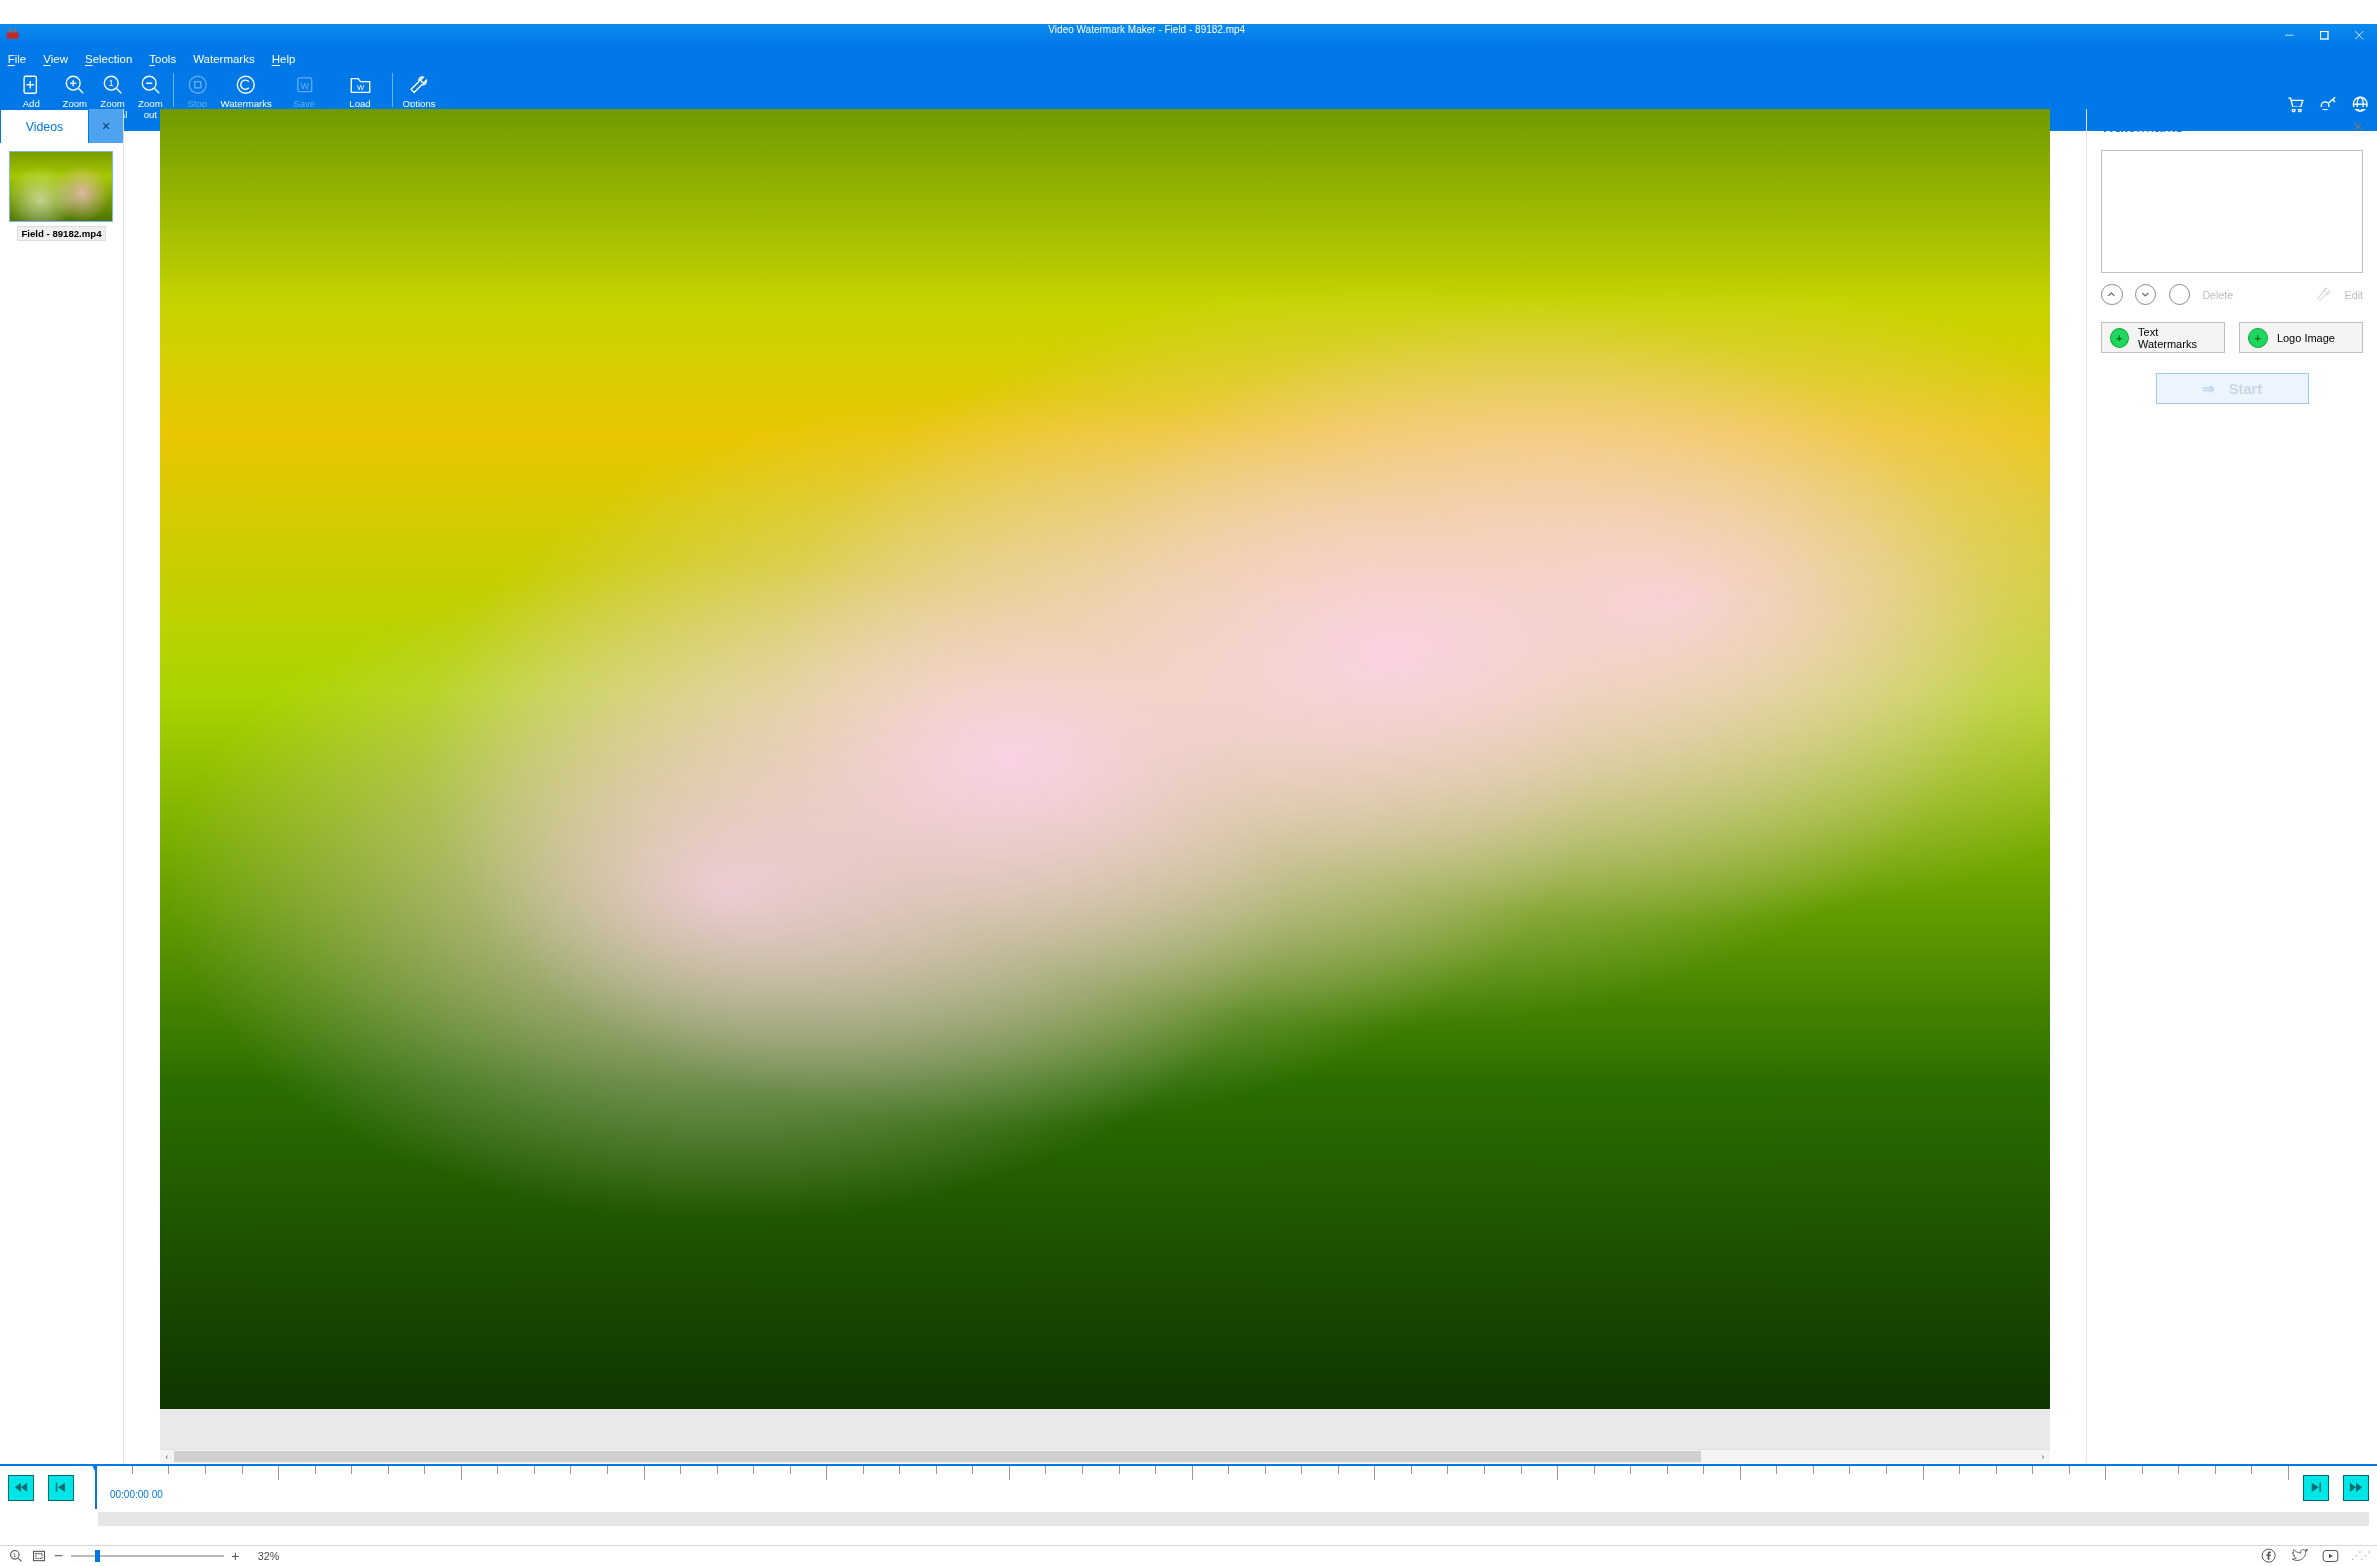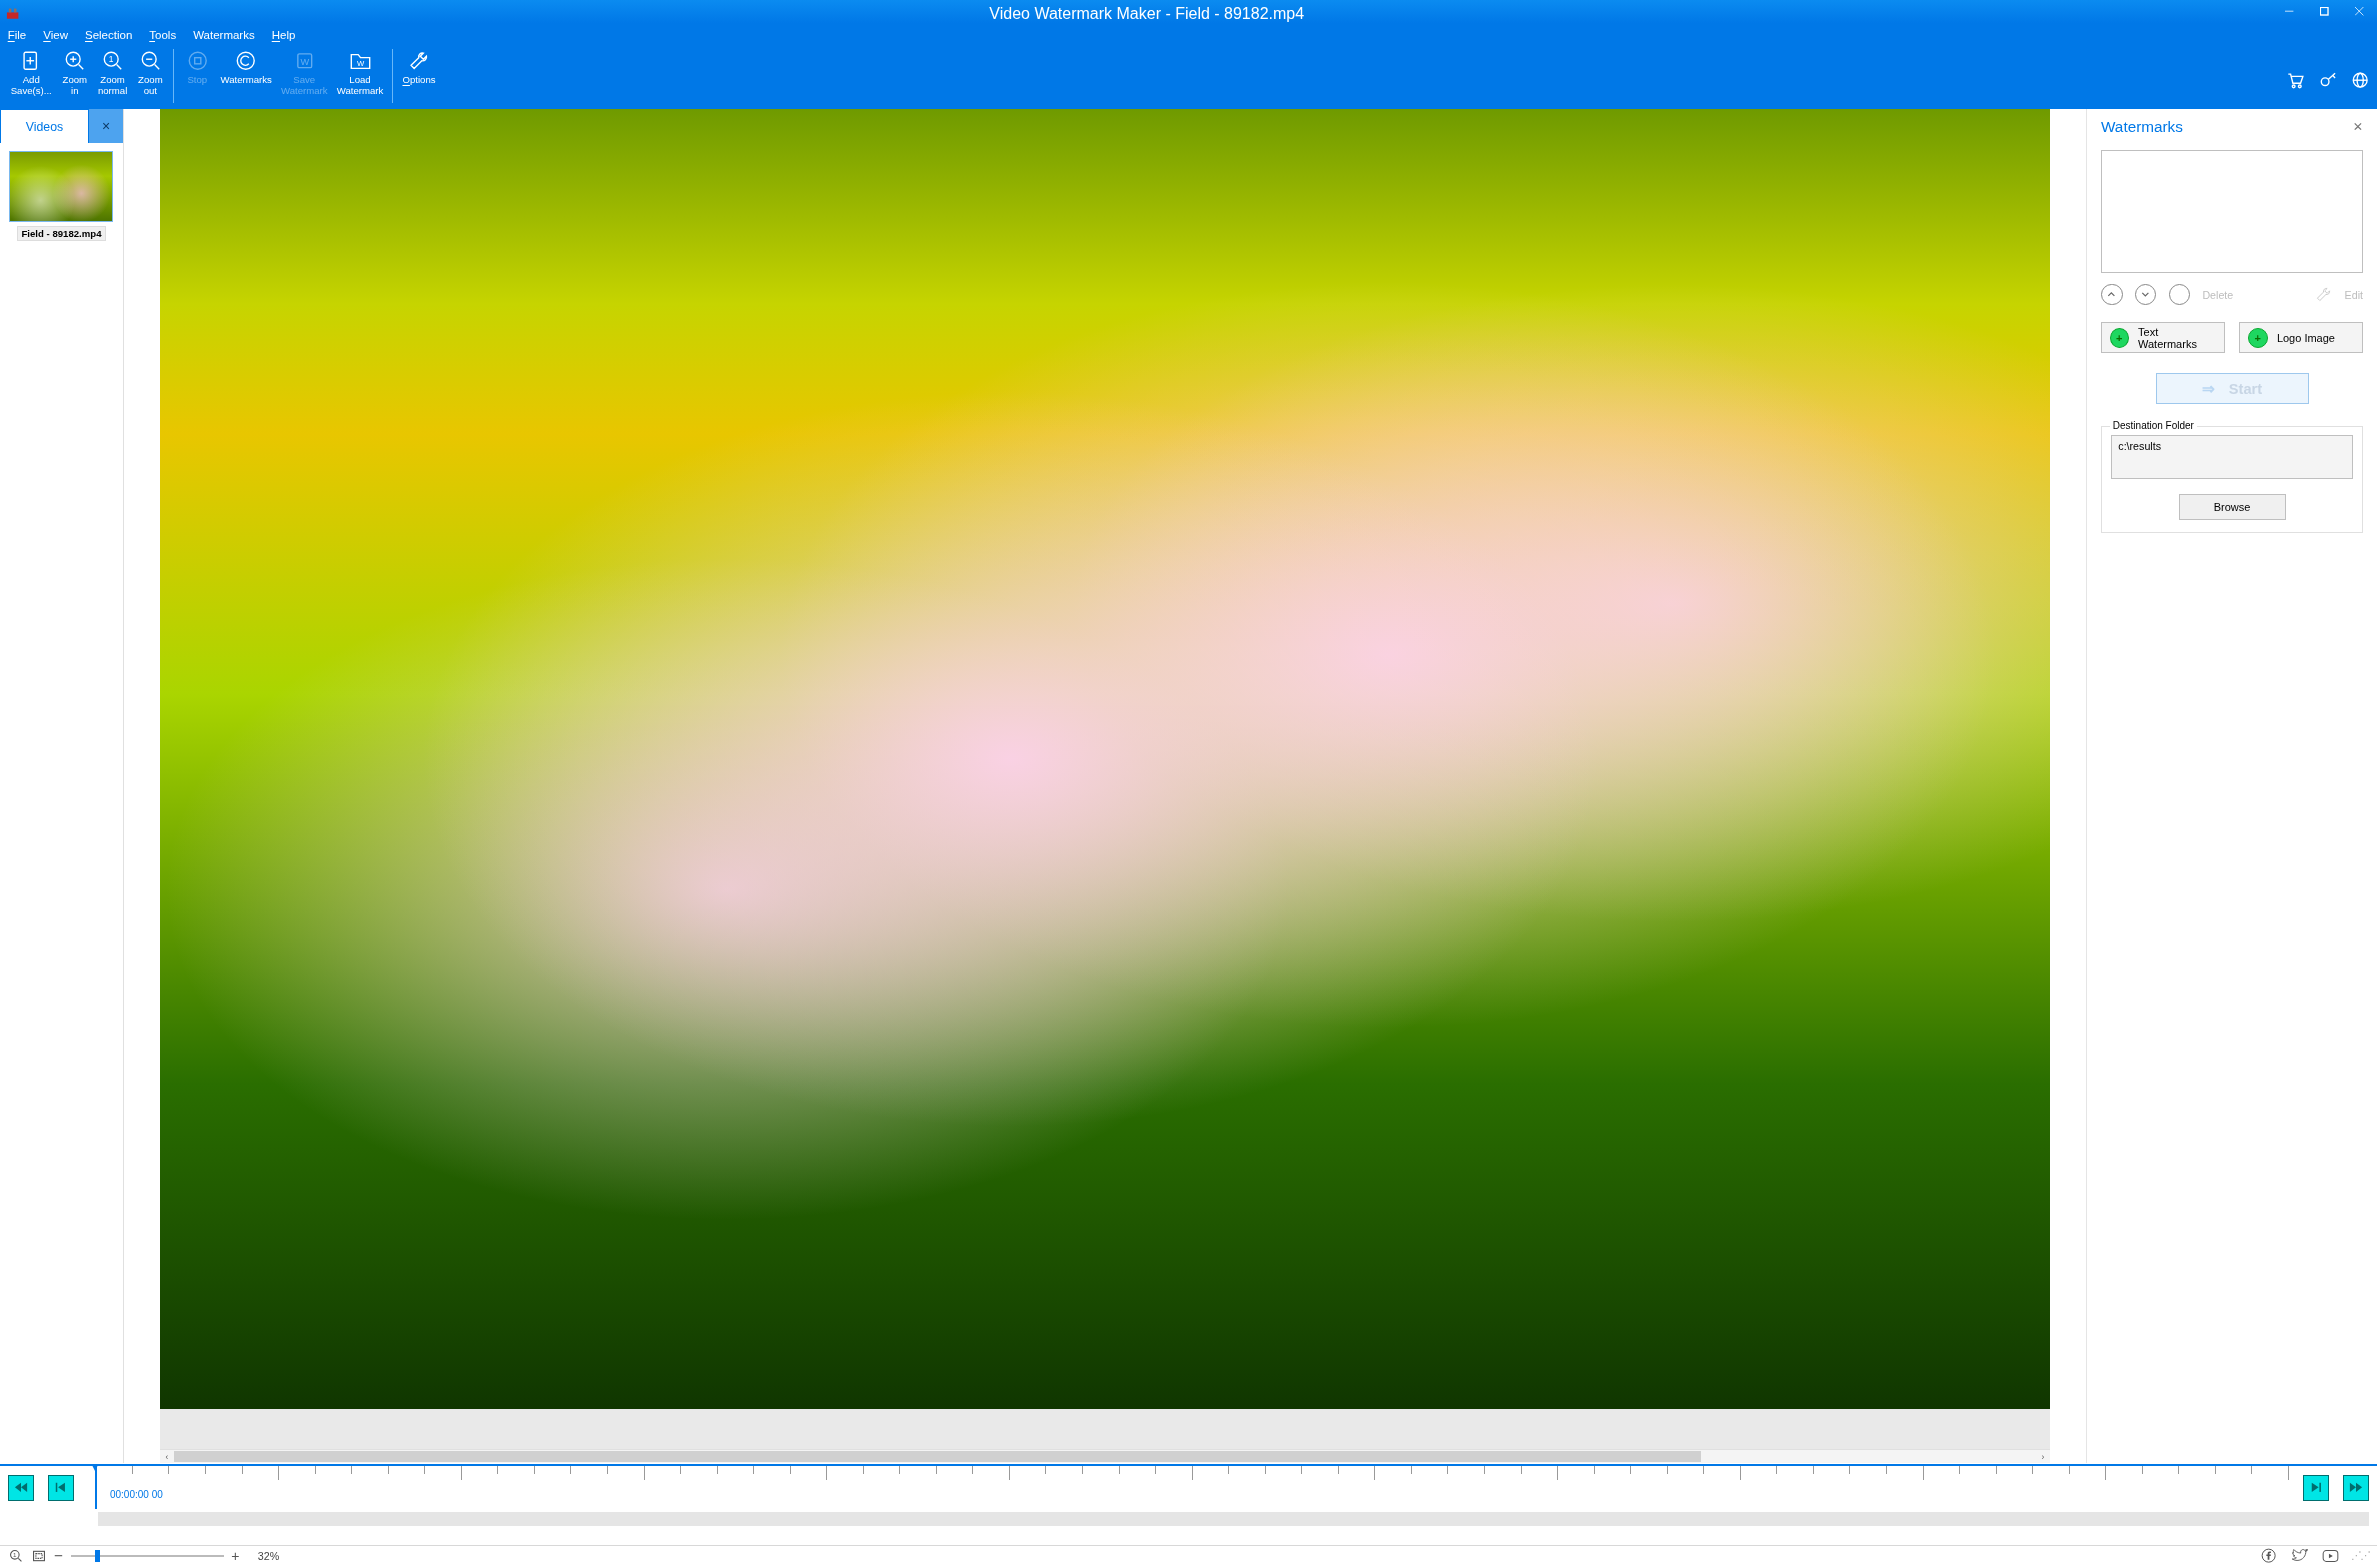--- a/index.html
+++ b/index.html
@@ -13,22 +13,23 @@
     --muted: #888;
     --green: #1ed760;
     --cyan: #00e5e5;
   }
   
   .titlebar {
     height: 23px;
     background: linear-gradient(#0b8bf0,#0078e7);
     color: #fff;
     display: flex;
-    align-items: flex-end;
-    font-size: 16px;
+    align-items: flex-start;
+    font-size: 10px;
+    margin-top: 24px;
   }
   .titlebar .app-icon {
     width: 18.4px; height: 18.4px; margin-left: 3.1px;
     display: flex; align-items: center; justify-content: center;
   }
   .titlebar .title { flex: 1; text-align: center; }
   .titlebar .winbtns { display: flex; }
   .titlebar .winbtn { width: 35px; height: 23px; display:flex;align-items:center;justify-content:center; cursor:pointer;}
   .titlebar .winbtn svg { width: 8.4px; height: 8.4px; }
   
@@ -506,25 +507,20 @@
         <span>Text Watermarks</span>
       </div>
       <div class="wm-addbtn">
         <div class="plus-circle">+</div>
         <span>Logo Image</span>
       </div>
     </div>
     <div class="start-btn">
       <span class="arrow">⇒</span>
       <span>Start</span>
-    </div>
-    <div class="dest-group">
-      <span class="legend">Destination Folder</span>
-      <textarea class="dest-input" style="">c:\results</textarea>
-      <button class="browse-btn">Browse</button>
     </div>
   </div>
 </div>
 
 <div class="timeline-area">
   <div class="timeline-controls">
     <div class="tl-btn">
         <svg width="14" height="10.7" viewBox="0 0 18 14">
           <polygon points="9,7 17,1 17,13" fill="#006e6e"></polygon>
           <polygon points="1,7 9,1 9,13" fill="#006e6e"></polygon>

